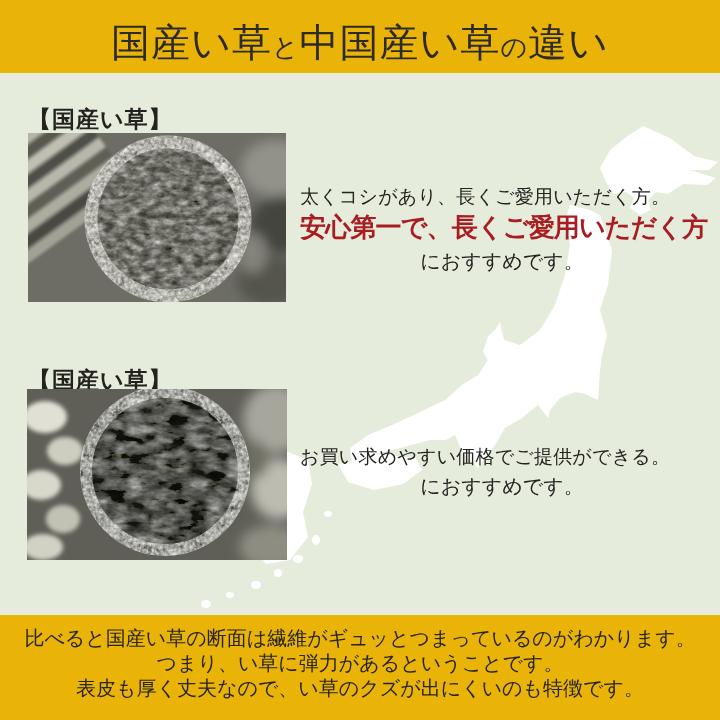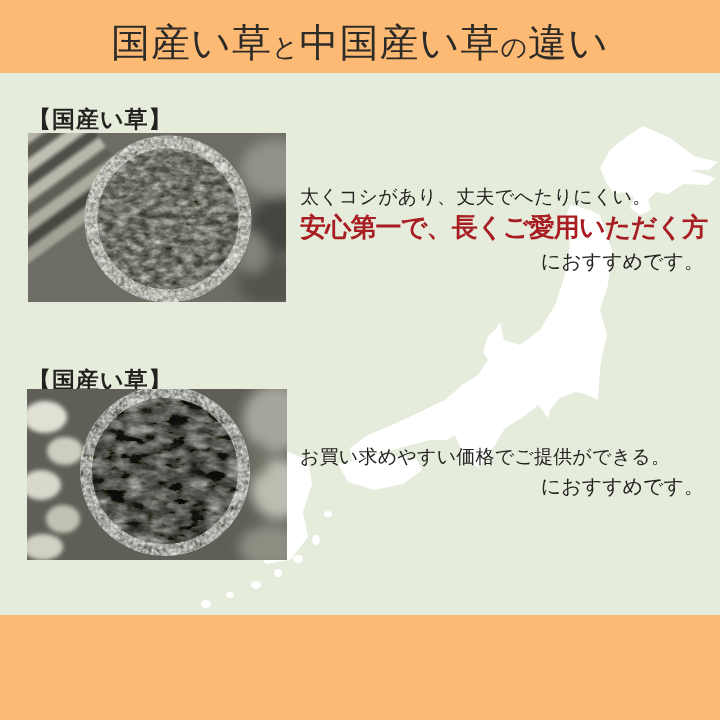--- a/index.html
+++ b/index.html
@@ -1,18 +1,18 @@
 <!DOCTYPE html>
 <html><head>
 <meta charset="utf-8">
 <style>
   * { margin:0; padding:0; box-sizing:border-box; }
   html,body { width:720px; height:720px; }
   body { background:#ffffff; font-family:"Liberation Serif","DejaVu Serif",serif; }
-  .page { position:relative; width:720px; height:720px; overflow:hidden; background:#fdba74; }
+  .page { position:relative; width:720px; height:720px; overflow:hidden; background:#eab308; }
 
   .title { position:absolute; top:16px; left:0; width:720px; text-align:center;
            color:#2d2b28; white-space:nowrap; letter-spacing:1px; }
   .title .big   { font-size:39px; }
   .title .small { font-size:26px; }
 
   .panel { position:absolute; left:0; top:73px; width:720px; height:542px; background:#e6ecdc; }
 
   .japan-map { position:absolute; left:178px; top:112px; width:545px; height:505px; }
 
@@ -24,21 +24,21 @@
   .photo { position:absolute; display:block; }
   .photo.first  { left:28px; top:133px; width:258px; height:169px; }
   .photo.second { left:27px; top:389px; width:260px; height:171px; }
 
   .tblock { position:absolute; left:300px; width:404px; color:#23221f; }
   .tblock.first  { top:185px; }
   .tblock.second { top:445px; }
   .tline  { font-size:19px; letter-spacing:0.2px; line-height:24px; white-space:nowrap; }
   .thl    { font-size:26px; font-weight:bold; color:#a81d22; letter-spacing:-0.8px;
             line-height:33px; margin-top:2px; white-space:nowrap; }
-  .tright { text-align:right; font-size:20px; line-height:25px; margin-top:5px; }
+  .tright { text-align:center; font-size:20px; line-height:25px; margin-top:5px; }
 
   .footer { position:absolute; left:0; top:626px; width:720px; text-align:center;
             color:#26251f; font-size:20px; line-height:25px; }
 </style>
 </head>
 <body>
 
 <div class="page">
 
   <div class="title">
@@ -118,21 +118,21 @@
       <rect x="-80" y="68" width="190" height="11" fill="#adad9f"></rect>
       <rect x="-80" y="81" width="190" height="10" fill="#494942"></rect>
       <rect x="-80" y="93" width="190" height="11" fill="#a2a294"></rect>
     </g>
     <circle cx="140" cy="86" r="82" fill="#26261f"></circle>
     <circle cx="140" cy="86" r="82" filter="url(#p1fib)" opacity="0.95"></circle>
     <circle cx="140" cy="86" r="77" fill="none" stroke="#a9a99b" stroke-width="13" filter="url(#p1rim)"></circle>
   </svg>
 
   <div class="tblock first">
-    <div class="tline">太くコシがあり、丈夫でへたりにくい。</div>
+    <div class="tline">太くコシがあり、長くご愛用いただく方。</div>
     <div class="thl">安心第一で、長くご愛用いただく方</div>
     <div class="tright">におすすめです。</div>
   </div>
 
   <div class="sec-label second">【国産い草】</div>
 
   <svg class="photo second" viewBox="0 0 260 171" preserveAspectRatio="none">
     <defs>
       <filter id="p2blur" x="-40%" y="-40%" width="180%" height="180%">
           <feGaussianBlur stdDeviation="6"></feGaussianBlur>
@@ -178,14 +178,19 @@
     <circle cx="138" cy="82" r="84" fill="#1e1e1a"></circle>
     <circle cx="138" cy="82" r="84" filter="url(#p2fib)" opacity="0.9"></circle>
     <circle cx="138" cy="82" r="79" fill="none" stroke="#b2b2a4" stroke-width="12" filter="url(#p2rim)"></circle>
   </svg>
 
   <div class="tblock second">
     <div class="tline">お買い求めやすい価格でご提供ができる。</div>
     <div class="tright">におすすめです。</div>
   </div>
 
+  <div class="footer">
+    <div>比べると国産い草の断面は繊維がギュッとつまっているのがわかります。</div>
+    <div>つまり、い草に弾力があるということです。</div>
+    <div>表皮も厚く丈夫なので、い草のクズが出にくいのも特徴です。</div>
+  </div>
 
 </div>
 
 </body></html>

